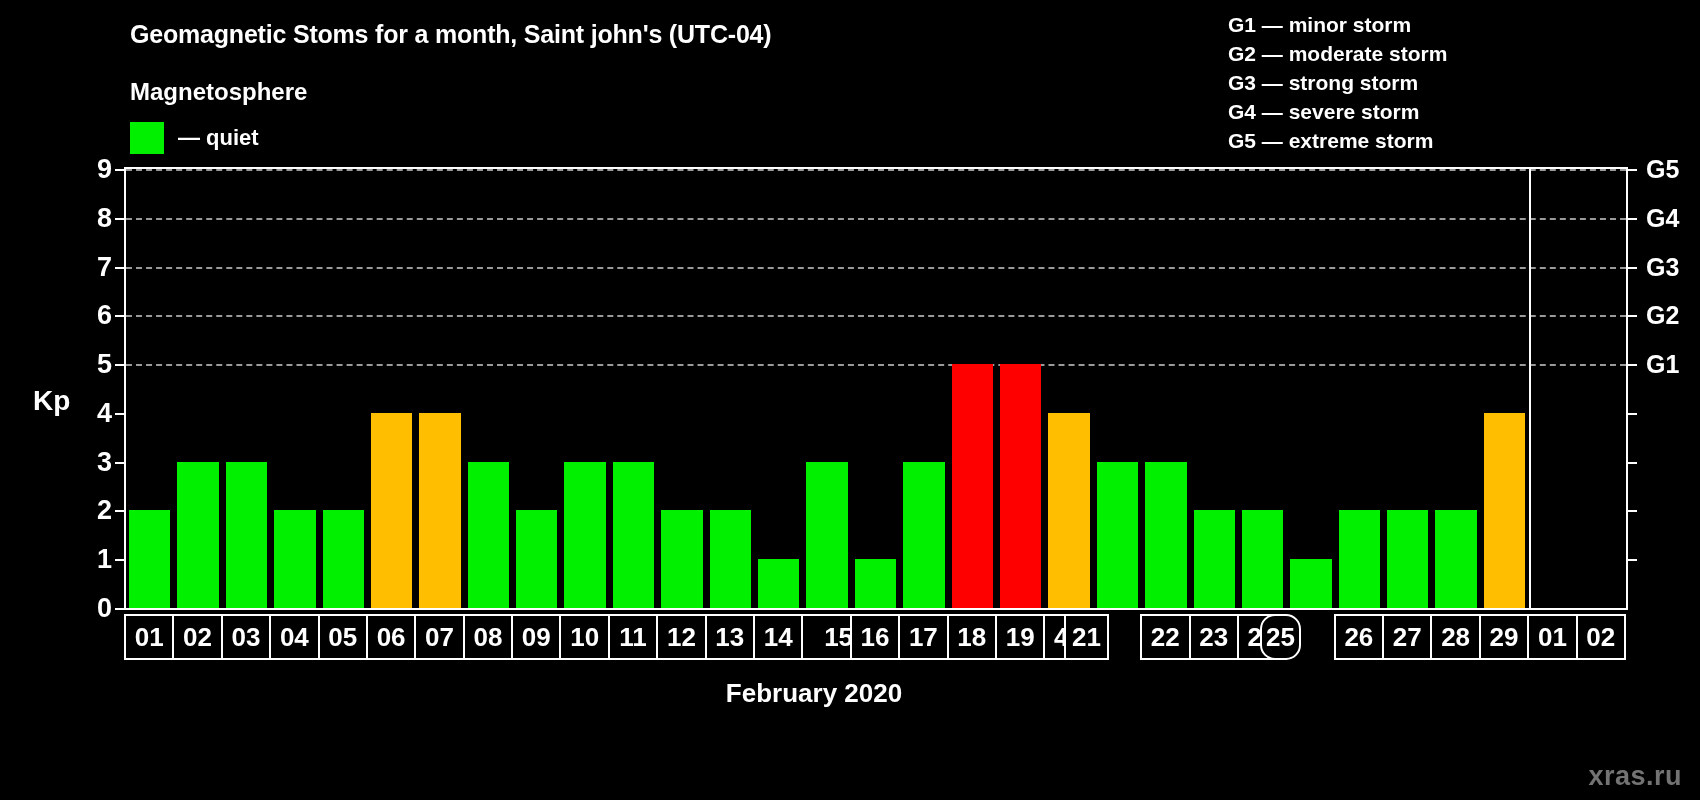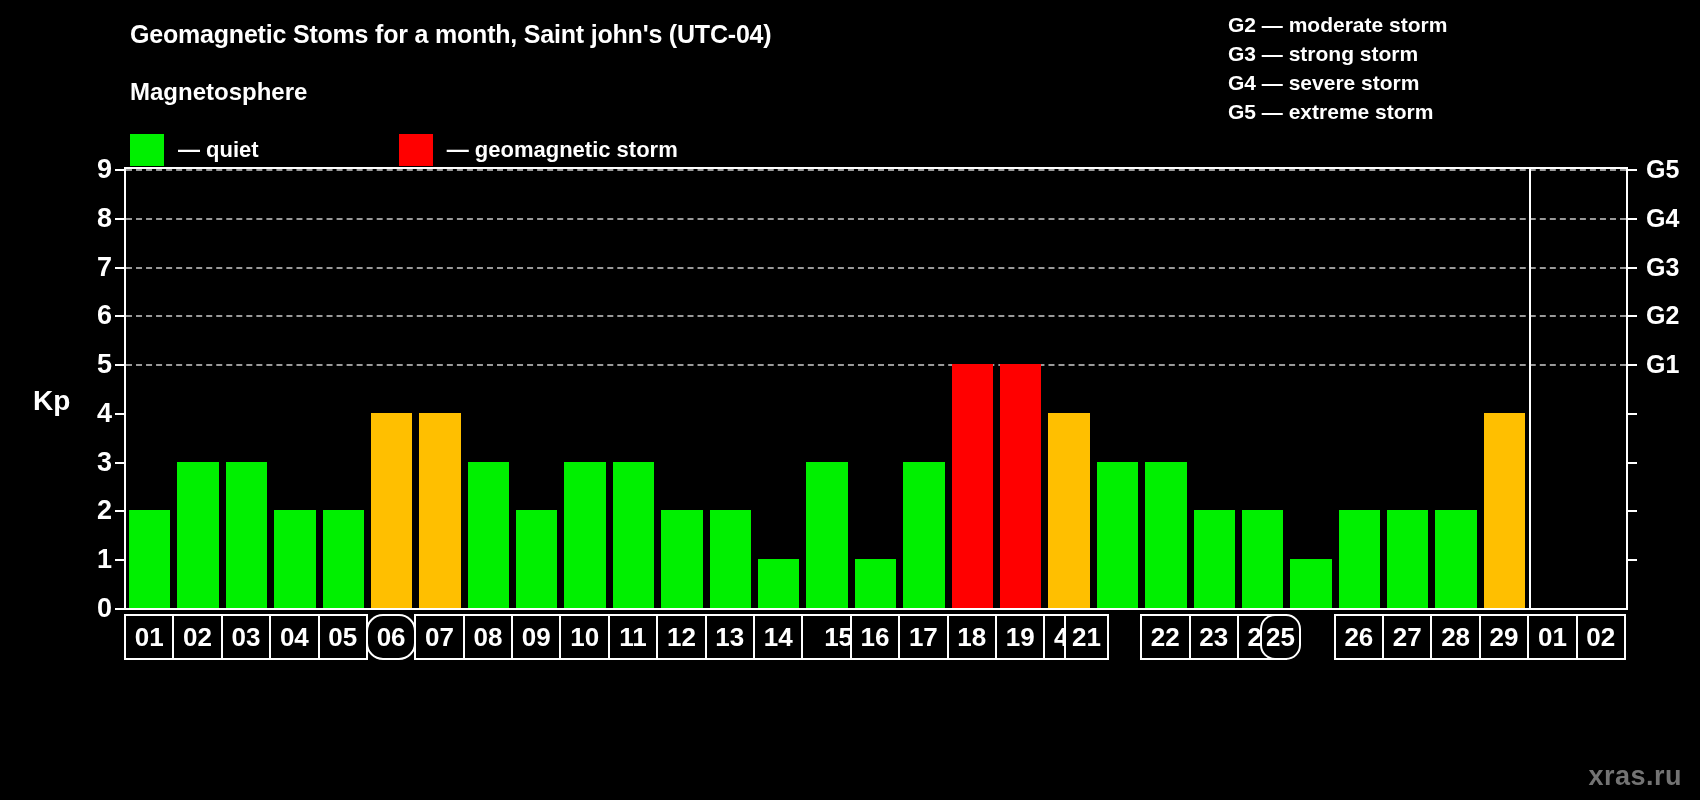--- a/index.html
+++ b/index.html
@@ -20,21 +20,21 @@
 
   
   .mag-heading {
     position: absolute; left: 130px; top: 78px;
     font-size: 24px; font-weight: bold; color: #fff;
   }
   .legend-row {
     position: absolute; left: 130px; top: 122px;
     display: flex; align-items: center;
   }
-  .legend-item { display: flex; align-items: center; margin-top: 12px; }
+  .legend-item { display: flex; align-items: center; }
   .legend-swatch {
     width: 34px; height: 32px; display: inline-block;
   }
   .legend-text {
     font-size: 22px; font-weight: bold; color: #fff;
     margin-left: 14px; white-space: nowrap;
   }
   .legend-gap-a { width: 80px; }
   .legend-gap-b { width: 60px; }
 
@@ -123,27 +123,24 @@
 
   <div class="mag-heading">Magnetosphere</div>
 
   <div class="legend-row">
     <div class="legend-item">
       <span class="legend-swatch" id="sw0" style="background: rgb(0, 240, 0);"></span>
       <span class="legend-text">— quiet</span>
     </div>
     <span class="legend-gap-a"></span>
     <span class="legend-gap-b"></span>
-    <div class="legend-item">
-      <span class="legend-swatch" id="sw2" style="background: rgb(255, 0, 0);"></span>
-      <span class="legend-text">— geomagnetic storm</span>
-    </div>
   </div>
 
   <div class="gscale-legend">
+    <div class="gscale-line">G1 — minor storm</div>
     <div class="gscale-line">G2 — moderate storm</div>
     <div class="gscale-line">G3 — strong storm</div>
     <div class="gscale-line">G4 — severe storm</div>
     <div class="gscale-line">G5 — extreme storm</div>
   </div>
 
   <div class="y-axis-title">Kp</div>
 
   <div id="y-ticks">
       <div class="ytick-label" style="top: 608px; left: 72px;">0</div>
@@ -223,21 +220,21 @@
         <div class="nowline" style="left: 1403.23px;"></div>
       </div>
   </div>
 
   <div class="xaxis-boxes" id="xaxis-boxes">
       <div class="day-box" style="left: 0px; width: 50.3871px;">01</div>
       <div class="day-box" style="left: 48.3871px; width: 50.3871px;">02</div>
       <div class="day-box" style="left: 96.7742px; width: 50.3871px;">03</div>
       <div class="day-box" style="left: 145.161px; width: 50.3871px;">04</div>
       <div class="day-box" style="left: 193.548px; width: 50.3871px;">05</div>
-      <div class="day-box" style="left: 241.935px; width: 50.3871px; border-radius: 17px;">06</div>
+      <div class="day-box" style="left: 241.935px; width: 50.3871px;">06</div>
       <div class="day-box" style="left: 290.323px; width: 50.3871px;">07</div>
       <div class="day-box" style="left: 338.71px; width: 50.3871px;">08</div>
       <div class="day-box" style="left: 387.097px; width: 50.3871px;">09</div>
       <div class="day-box" style="left: 435.484px; width: 50.3871px;">10</div>
       <div class="day-box" style="left: 483.871px; width: 50.3871px;">11</div>
       <div class="day-box" style="left: 532.258px; width: 50.3871px;">12</div>
       <div class="day-box" style="left: 580.645px; width: 50.3871px;">13</div>
       <div class="day-box" style="left: 629.032px; width: 50.3871px;">14</div>
       <div class="day-box" style="left: 677.419px; width: 50.3871px; padding-left: 24px;">15</div>
       <div class="day-box" style="left: 725.806px; width: 50.3871px;">16</div>
@@ -251,15 +248,18 @@
       <div class="day-box" style="left: 1112.9px; width: 50.3871px;">24</div>
       <div class="day-box" style="left: 1136px; width: 41px; border-radius: 15px;">25</div>
       <div class="day-box" style="left: 1209.68px; width: 50.3871px;">26</div>
       <div class="day-box" style="left: 1258.06px; width: 50.3871px;">27</div>
       <div class="day-box" style="left: 1306.45px; width: 50.3871px;">28</div>
       <div class="day-box" style="left: 1354.84px; width: 50.3871px;">29</div>
       <div class="day-box" style="left: 1403.23px; width: 50.3871px;">01</div>
       <div class="day-box" style="left: 1451.61px; width: 50.3871px;">02</div>
     </div>
 
+  <div class="x-axis-title-wrap">
+    <span class="x-axis-title-inner" style="font-size:26px;font-weight:bold;color:#fff;">February 2020</span>
+  </div>
 
   <div class="watermark">xras.ru</div>
 </div>
 
 </body></html>

